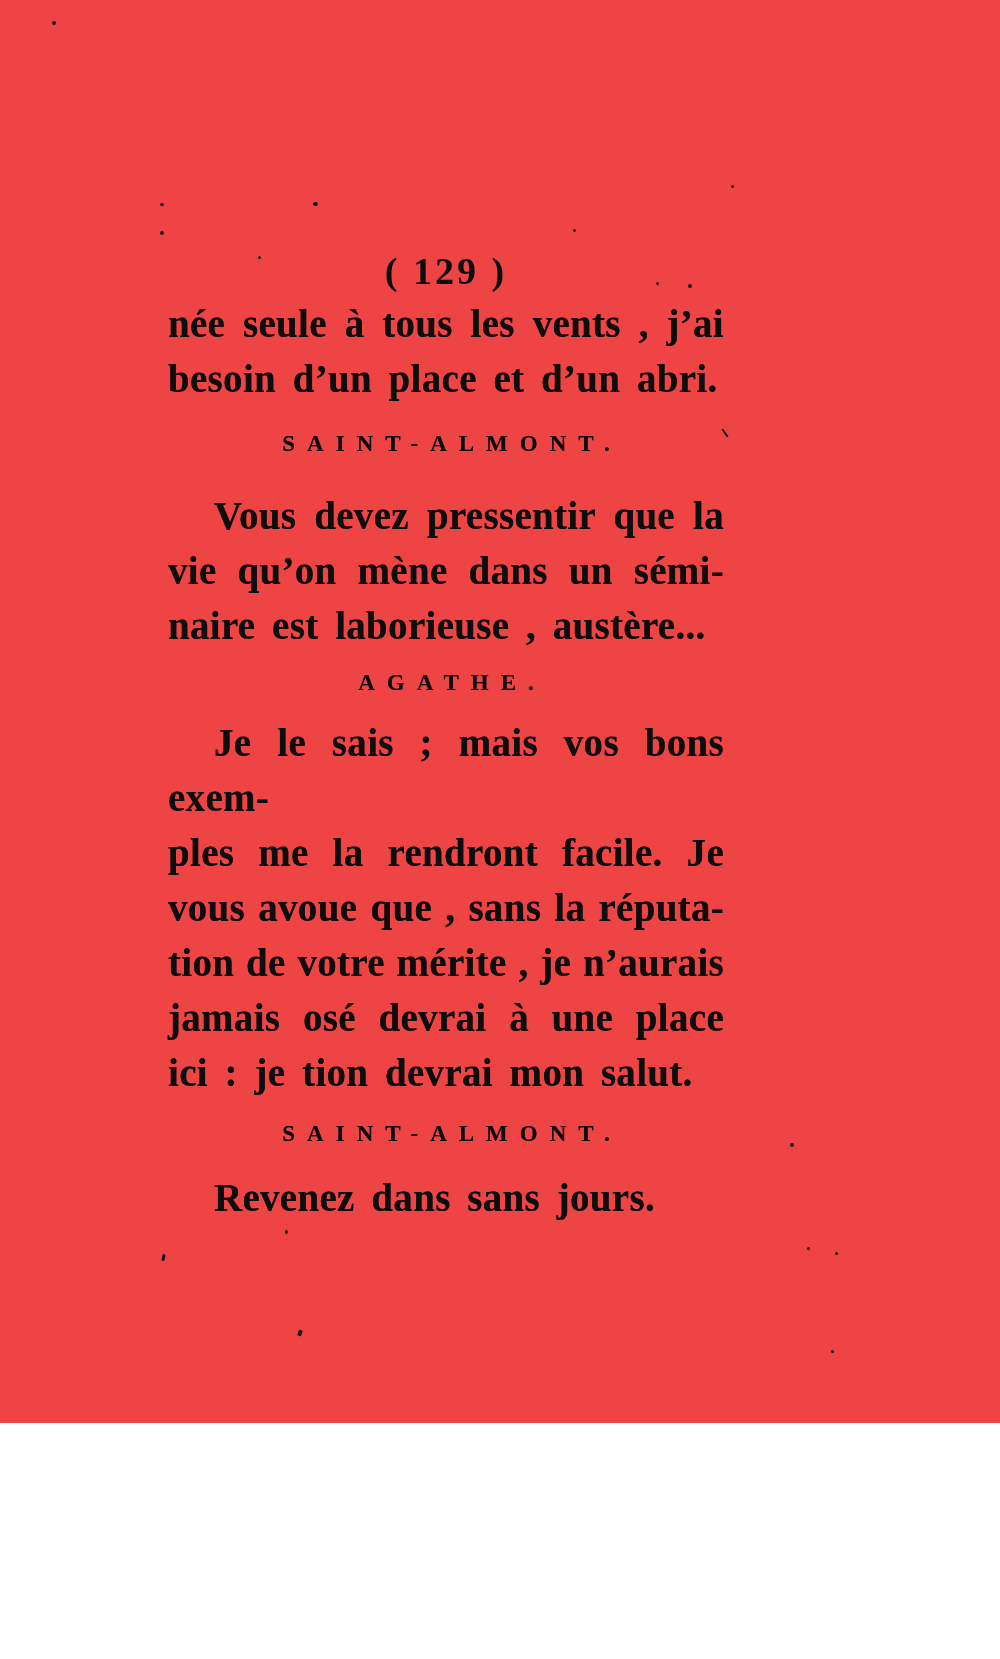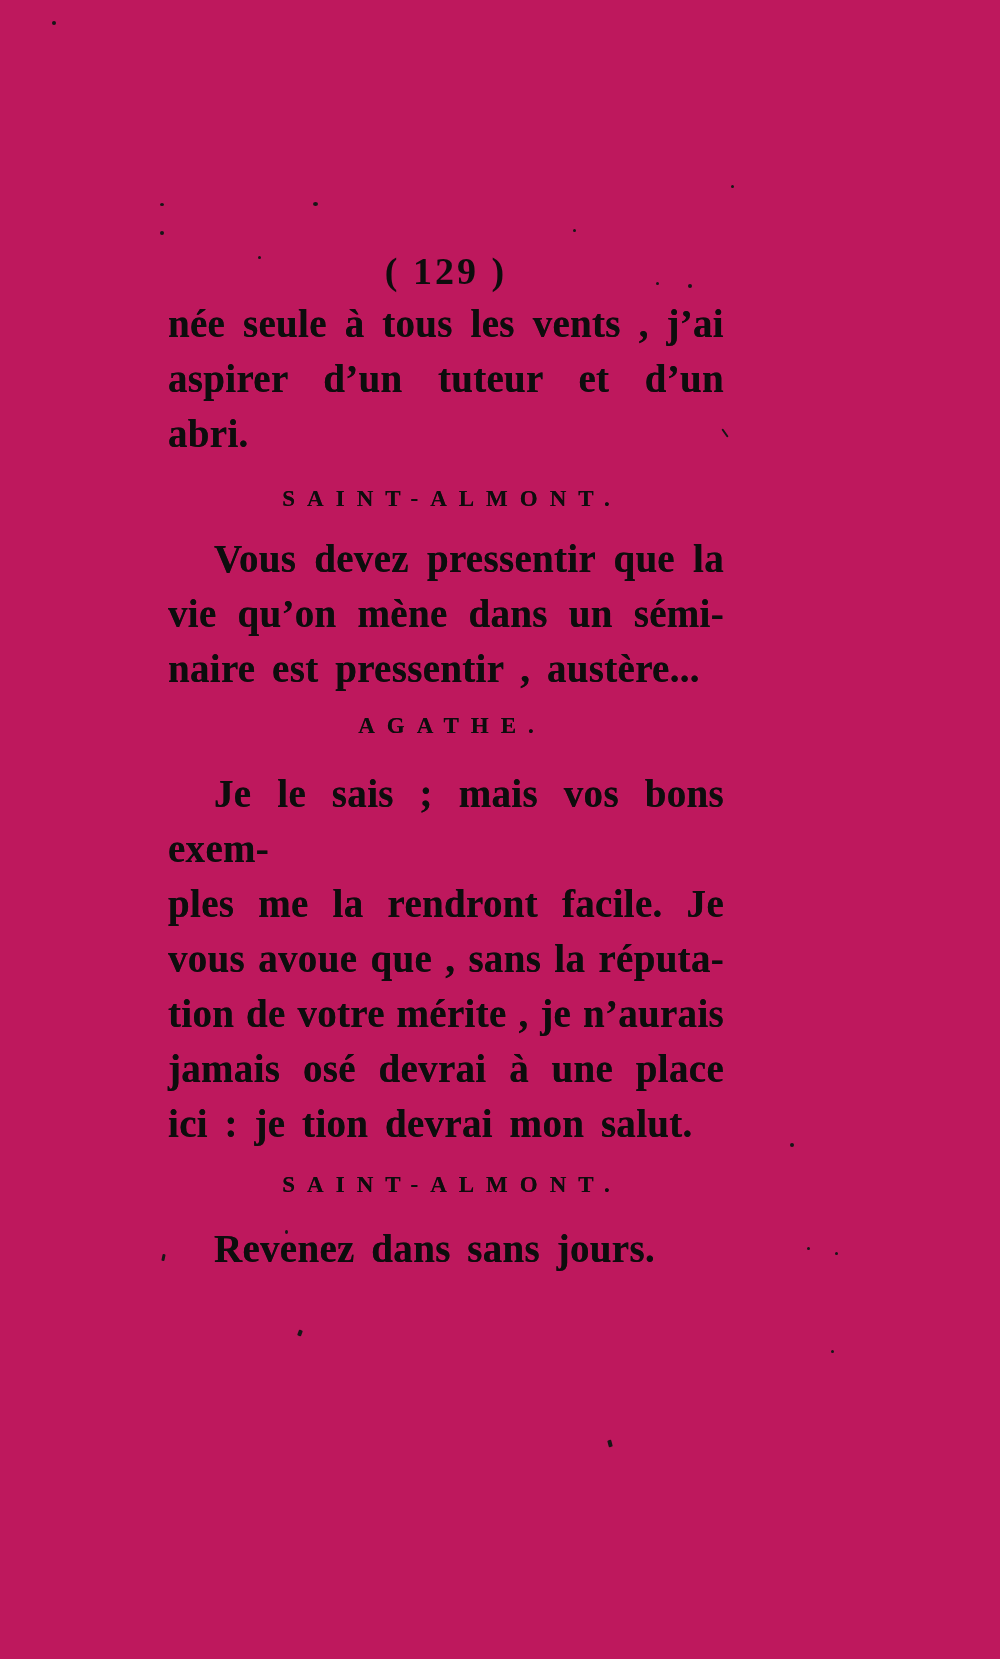--- a/index.html
+++ b/index.html
@@ -3,22 +3,22 @@
 <meta charset="utf-8">
 <style>
   html, body {
     margin: 0;
     padding: 0;
     background: #ffffff;
   }
   .page {
     position: relative;
     width: 1000px;
-    height: 1659px;
-    background: #be185d;
+    height: 1423px;
+    background: #ef4444;
     overflow: hidden;
     font-family: "Liberation Serif", "DejaVu Serif", serif;
     color: #0d0d0d;
   }
   .content {
     position: absolute;
     left: 168px;
     top: 248px;
     width: 556px;
   }
@@ -54,23 +54,23 @@
     font-size: 23px;
     line-height: 32px;
     font-weight: bold;
     letter-spacing: 12px;
     text-indent: 12px;
     text-align: center;
     text-shadow: 0 0 0.5px rgba(10,10,10,0.7);
   }
   .p1 { margin-top: 2px; }
   .s1 { margin-top: 22px; }
-  .p2 { margin-top: 16px; }
+  .p2 { margin-top: 28px; }
   .s2 { margin-top: 14px; }
-  .p3 { margin-top: 24px; }
+  .p3 { margin-top: 16px; }
   .s3 { margin-top: 18px; }
   .p4 { margin-top: 20px; }
   .speck {
     position: absolute;
     background: #161616;
     border-radius: 50%;
     display: block;
   }
   .speck.tick { border-radius: 1px; }
 </style>
@@ -78,29 +78,29 @@
 <body>
 
 <div class="page">
 
   <div class="content">
 
     <div class="pagenum">( 129 )</div>
 
     <p class="para p1">
       <span class="line">née seule à tous les vents , j’ai</span>
-      <span class="line last">aspirer d’un tuteur et d’un abri.</span>
+      <span class="line last">besoin d’un place et d’un abri.</span>
     </p>
 
     <h2 class="speaker s1">SAINT-ALMONT.</h2>
 
     <p class="para p2">
       <span class="line indent">Vous devez pressentir que la</span>
       <span class="line">vie qu’on mène dans un sémi-</span>
-      <span class="line last">naire est pressentir , austère...</span>
+      <span class="line last">naire est laborieuse , austère...</span>
     </p>
 
     <h2 class="speaker s2">AGATHE.</h2>
 
     <p class="para p3">
       <span class="line indent">Je le sais ; mais vos bons exem-</span>
       <span class="line">ples me la rendront facile. Je</span>
       <span class="line">vous avoue que , sans la réputa-</span>
       <span class="line">tion de votre mérite , je n’aurais</span>
       <span class="line">jamais osé devrai à une place</span>

